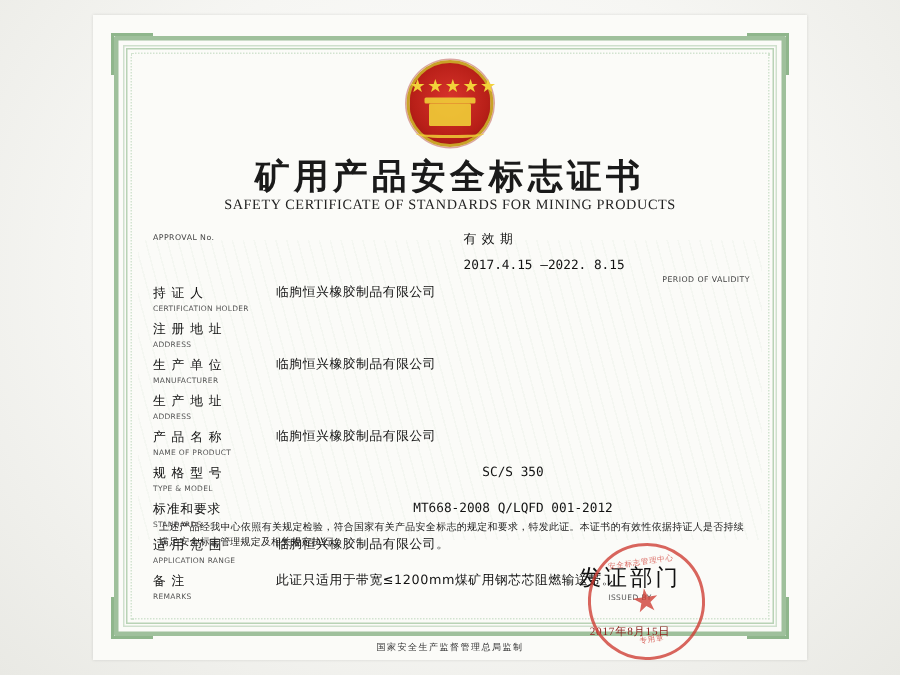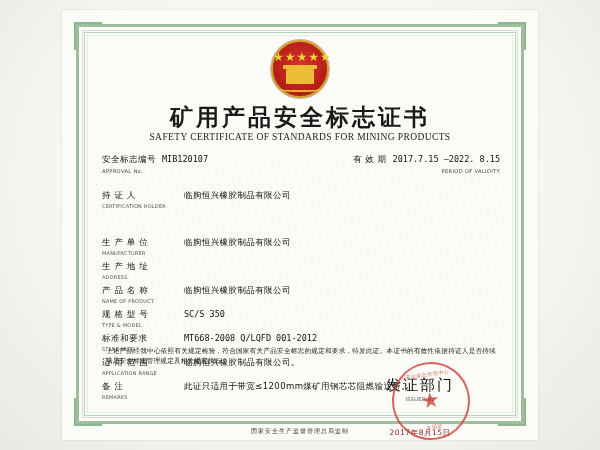--- a/index.html
+++ b/index.html
@@ -165,21 +165,21 @@
   .head-cell { width: 48%; }
   .head-cell.right { text-align: right; }
   .head-line {
     display: flex;
     align-items: baseline;
     gap: 6px;
     font-size: 8.5px;
     color: #111;
     white-space: nowrap;
   }
-  .head-cell.right .head-line { justify-content: flex-end; }
+  .head-cell.right .head-line { justify-content: flex-end; flex-direction: column; }
   .head-label {
     font-size: 8.5px;
     color: #111;
     letter-spacing: .5px;
   }
   .head-value {
     font-family: "DejaVu Sans Mono", "Liberation Mono", monospace;
     font-size: 8.5px;
     color: #111;
   }
@@ -226,20 +226,21 @@
     flex: 1 1 auto;
     font-size: 8.5px;
     color: #111;
     padding-left: 4px;
     letter-spacing: .4px;
     line-height: 11px;
   }
   .field-value.mono {
     font-family: "DejaVu Sans Mono", "Liberation Mono", monospace;
     letter-spacing: 0;
+    text-align: center;
   }
 
   
   .statement {
     position: absolute;
     left: 44px;
     right: 42px;
     top: 336px;
     font-size: 6.6px;
     line-height: 10px;
@@ -261,24 +262,25 @@
     letter-spacing: 2px;
     color: #111;
   }
   .issuer-en {
     font-size: 5px;
     color: #555;
     letter-spacing: .3px;
     margin-top: 1px;
   }
   .issue-date {
-    margin-top: 26px;
+    margin-top: 14px;
     font-size: 7.5px;
     color: #8a1f1a;
     letter-spacing: .5px;
+    font-family: Liberation Serif, serif;
   }
 
   
   .seal {
     position: absolute;
     right: 68px;
     top: 352px;
     width: 74px;
     height: 74px;
     border-radius: 50%;
@@ -355,46 +357,46 @@
         <div class="gate"></div>
         <div class="wheat"></div>
       </div>
     </div>
 
     <div class="title-cn">矿用产品安全标志证书</div>
     <div class="title-en">SAFETY CERTIFICATE OF STANDARDS FOR MINING PRODUCTS</div>
 
     <div class="head-row">
       <div class="head-cell">
-        <div class="head-line">
-          <span class="head-label">安全标志编号</span>
-          <span class="head-value">MIB120107</span>
-        </div>
         <div class="sub-en">APPROVAL No.</div>
       </div>
       <div class="head-cell right">
         <div class="head-line">
           <span class="head-label">有 效 期</span>
-          <span class="head-value">2017.7.15 —2022. 8.15</span>
+          <span class="head-value">2017.4.15 —2022. 8.15</span>
         </div>
         <div class="sub-en">PERIOD OF VALIDITY</div>
       </div>
     </div>
 
     <div class="fields">
 
       <div class="field">
         <div class="field-labels">
           <div class="field-cn">持 证 人</div>
           <div class="field-en">CERTIFICATION HOLDER</div>
         </div>
         <div class="field-value">临朐恒兴橡胶制品有限公司</div>
       </div>
 
       <div class="field">
+        <div class="field-labels">
+          <div class="field-cn">注 册 地 址</div>
+          <div class="field-en">ADDRESS</div>
+        </div>
       </div>
 
       <div class="field">
         <div class="field-labels">
           <div class="field-cn">生 产 单 位</div>
           <div class="field-en">MANUFACTURER</div>
         </div>
         <div class="field-value">临朐恒兴橡胶制品有限公司</div>
       </div>
 

